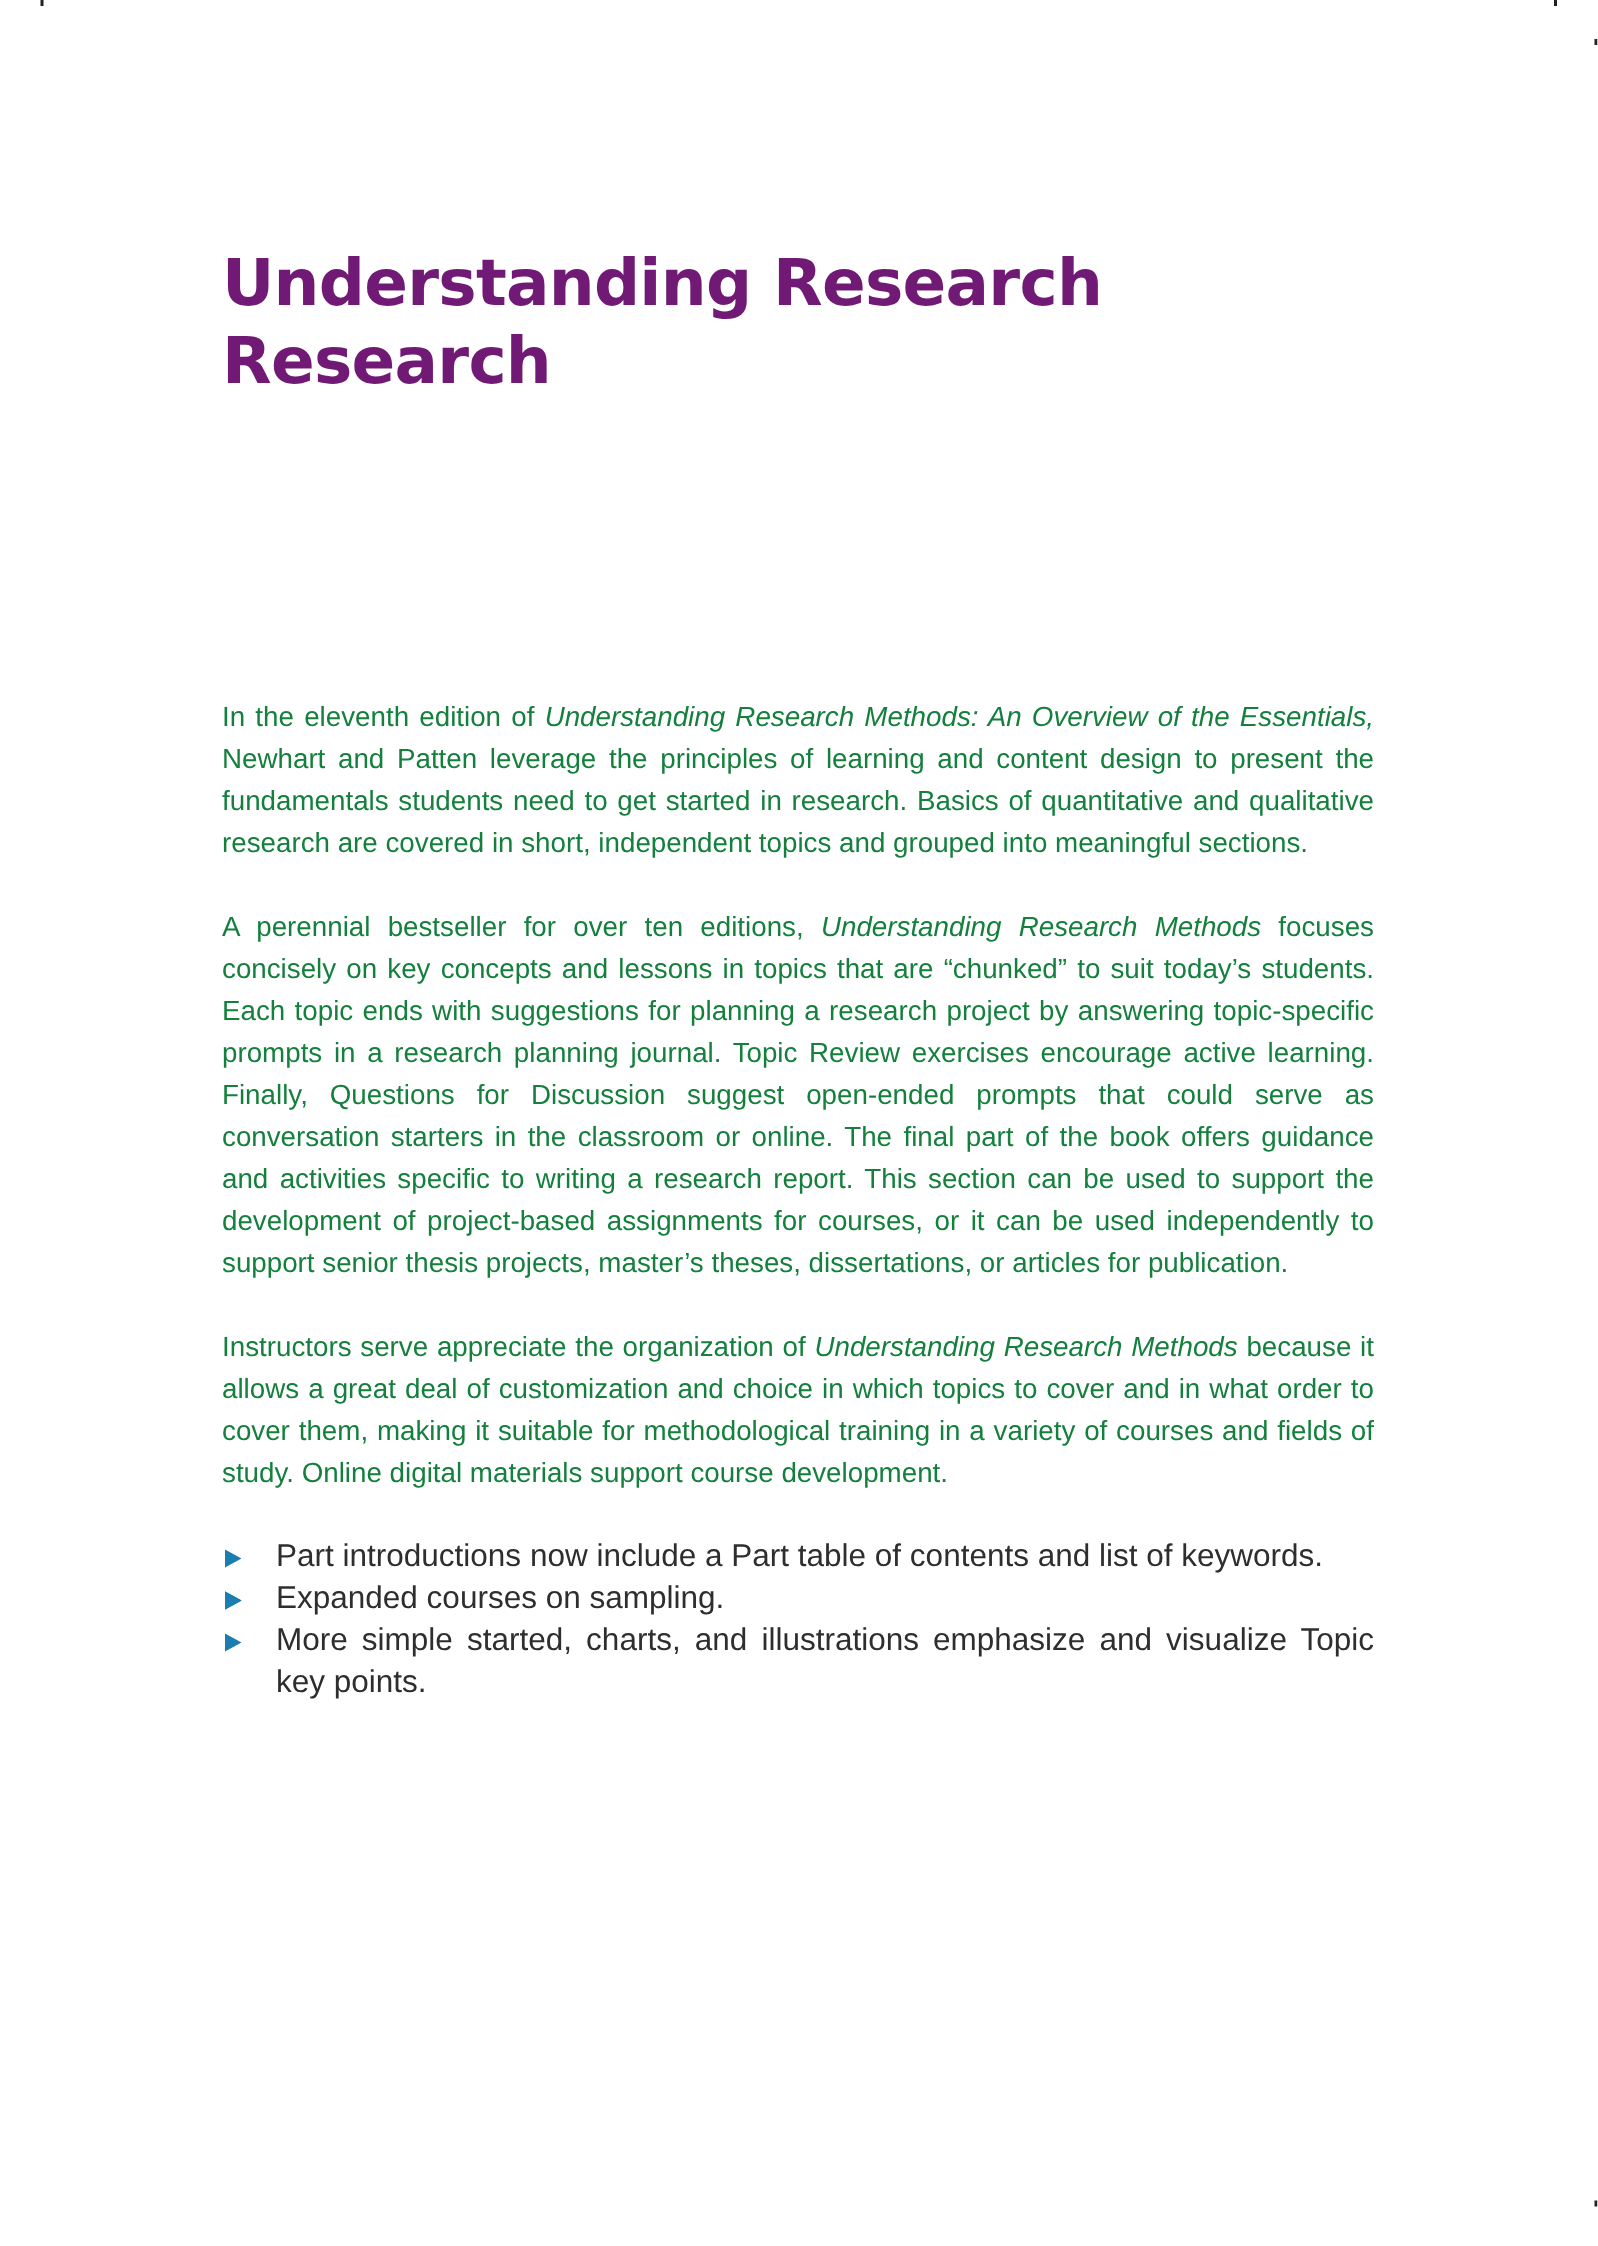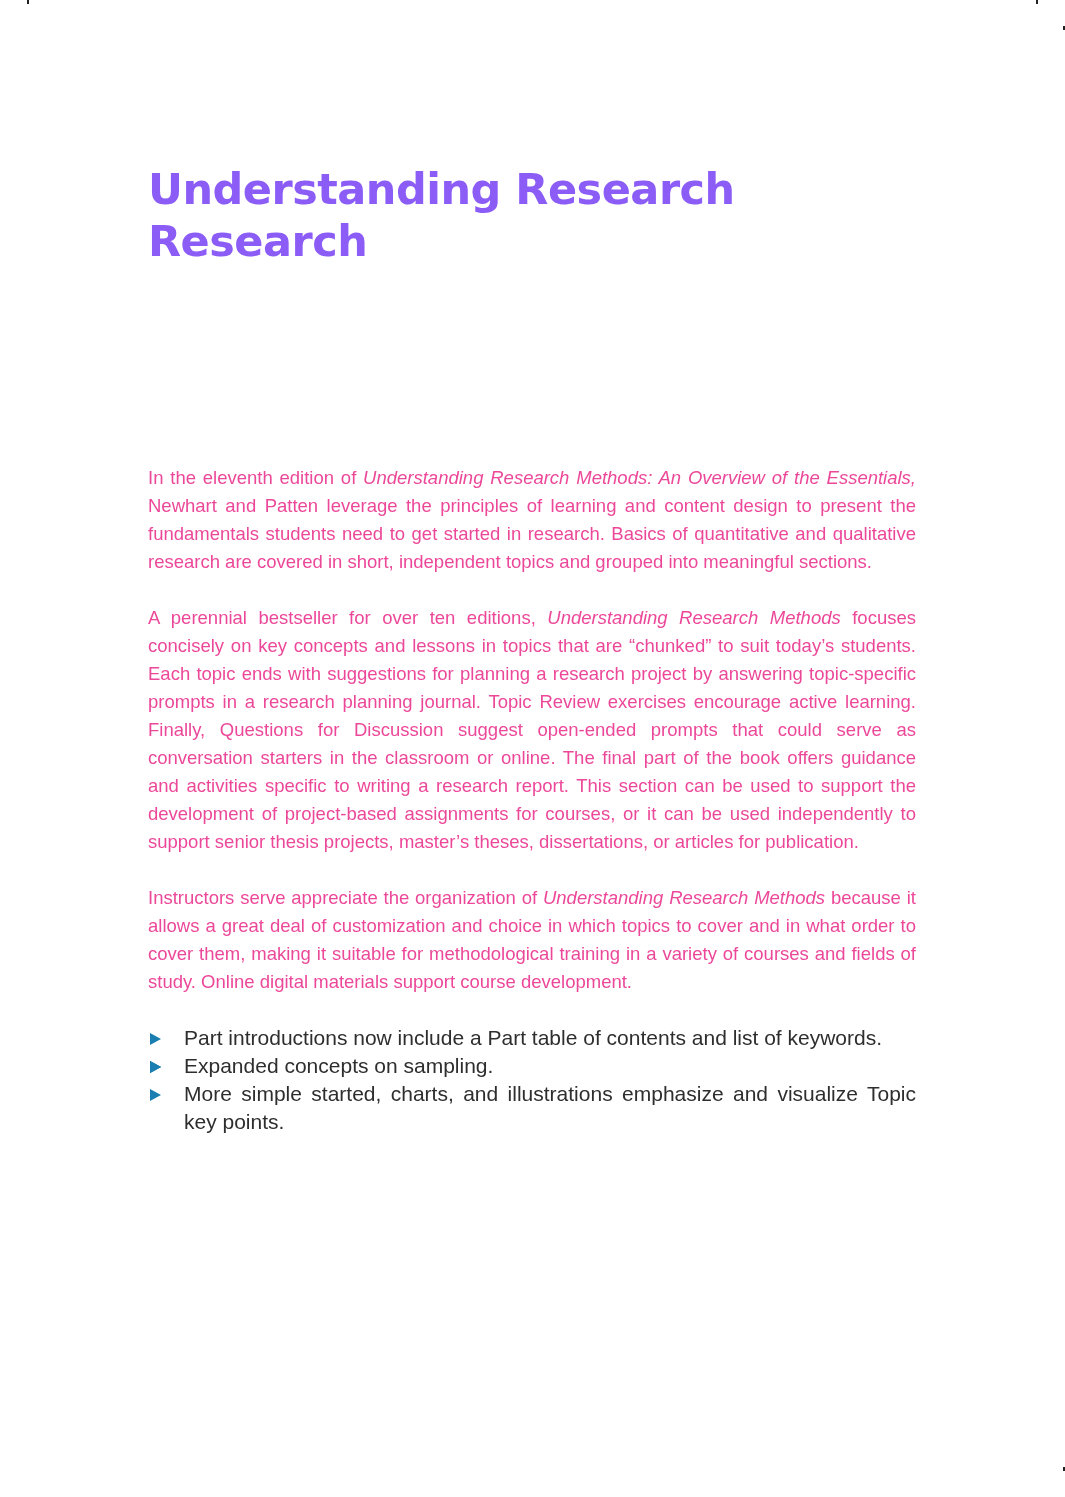--- a/index.html
+++ b/index.html
@@ -1,24 +1,24 @@
 <!DOCTYPE html>
 <html><head>
 <meta charset="utf-8">
 <style>
   html, body { margin: 0; padding: 0; background: #ffffff; }
   body { width: 1065px; height: 1497px; position: relative; overflow: hidden;
          font-family: "Liberation Sans", sans-serif; color: #2a2a2a; }
   .crop { position: absolute; background: #222; }
   .title { position: absolute; left: 148px; top: 163px; margin: 0;
            font-family: "DejaVu Sans", sans-serif; font-weight: bold;
-           font-size: 43px; line-height: 52px; color: #8b5cf6; letter-spacing: -0.5px; }
+           font-size: 43px; line-height: 52px; color: #701a75; letter-spacing: -0.5px; }
   .body { position: absolute; left: 148px; top: 464px; width: 768px; }
   p { margin: 0 0 28px 0; font-size: 18.5px; line-height: 28px; text-align: justify;
-      text-align-last: left; color: #ec4899; }
+      text-align-last: left; color: #15803d; }
   p em { font-style: italic; }
   ul { list-style: none; margin: 0; padding: 0; }
   li { position: relative; padding-left: 36px; font-size: 21px; line-height: 28px;
        text-align: justify; color: #2e2e2e; }
   .bullet { position: absolute; left: 2px; top: 9px; width: 0; height: 0;
             border-top: 6px solid transparent; border-bottom: 6px solid transparent;
             border-left: 11px solid #1a7fb0; }
 </style>
 </head>
 <body>
@@ -41,16 +41,16 @@
     <span>A perennial bestseller for over ten editions, </span><em>Understanding Research Methods</em><span> focuses concisely on key concepts and lessons in topics that are “chunked” to suit today’s students. Each topic ends with suggestions for planning a research project by answering topic-specific prompts in a research planning journal. Topic Review exercises encourage active learning. Finally, Questions for Discussion suggest open-ended prompts that could serve as conversation starters in the classroom or online. The final part of the book offers guidance and activities specific to writing a research report. This section can be used to support the development of project-based assignments for courses, or it can be used independently to support senior thesis projects, master’s theses, dissertations, or articles for publication.</span>
   </p>
   <p>
     <span>Instructors serve appreciate the organization of </span><em>Understanding Research Methods</em><span> because it allows a great deal of customization and choice in which topics to cover and in what order to cover them, making it suitable for methodological training in a variety of courses and fields of study. Online digital materials support course development.</span>
   </p>
 
   <ul>
     <li><span class="bullet" style="border-left-color: rgb(26, 127, 176);"></span><span>Part introductions now include a Part table of contents and list of keywords.</span></li>
     <li><span class="bullet" style="border-left-color: rgb(26, 127, 176);"></span></li>
     <li><span class="bullet" style="border-left-color: rgb(26, 127, 176);"></span></li>
-    <li><span class="bullet" style="border-left-color: rgb(26, 127, 176);"></span><span>Expanded concepts on sampling.</span></li>
+    <li><span class="bullet" style="border-left-color: rgb(26, 127, 176);"></span><span>Expanded courses on sampling.</span></li>
     <li><span class="bullet" style="border-left-color: rgb(26, 127, 176);"></span><span>More simple started, charts, and illustrations emphasize and visualize Topic key points.</span></li>
   </ul>
 </div>
 
 </body></html>

